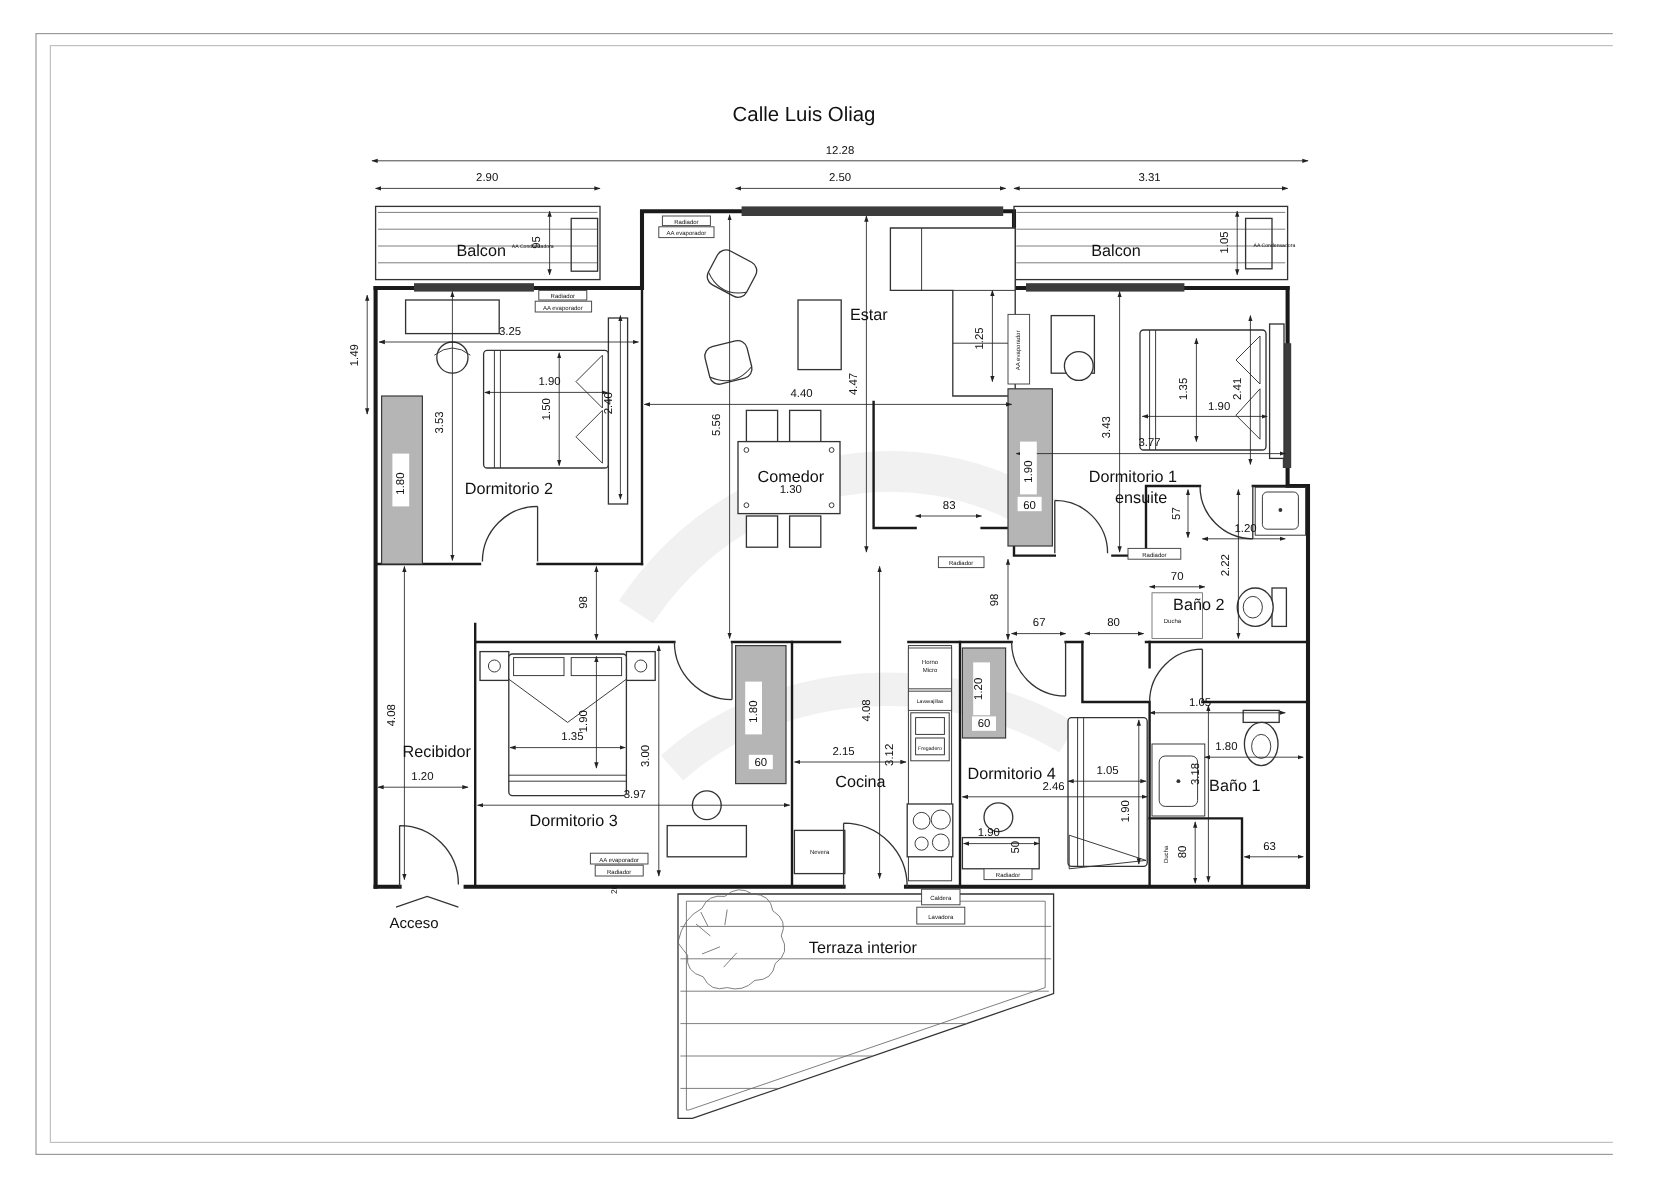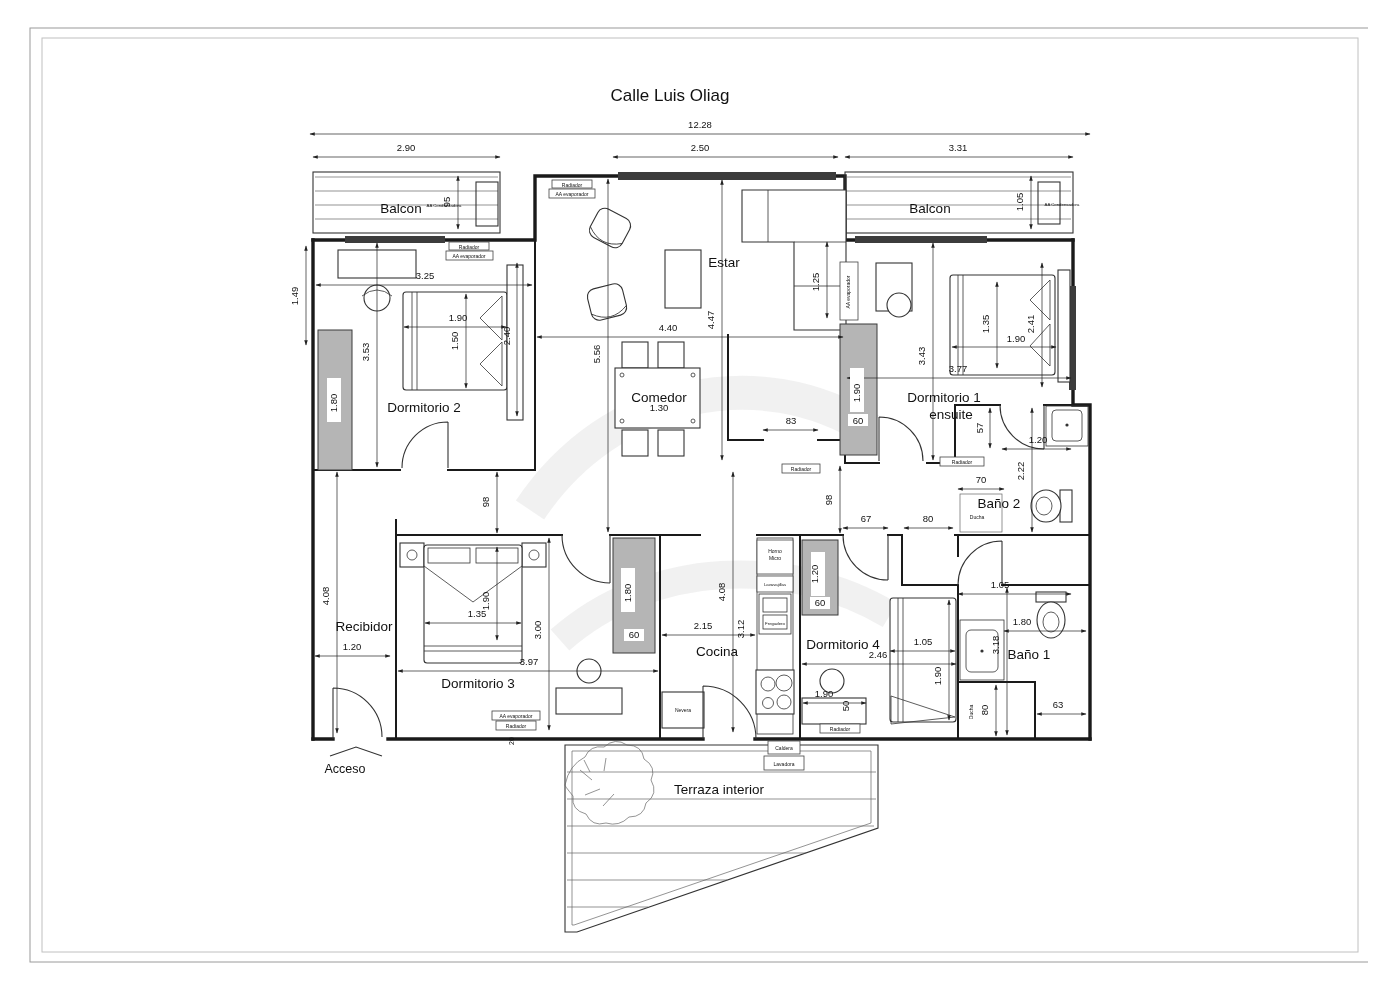--- a/index.html
+++ b/index.html
@@ -1,17 +1,17 @@
 <!DOCTYPE html>
 <html><head>
 <meta charset="utf-8">
 <style>
   html,body{margin:0;padding:0;background:#fff;}
   .canvas{position:relative;width:1344px;height:990px;background:#fff;overflow:hidden;
-          font-family:"Liberation Sans",sans-serif;padding-left:24px;}
+          font-family:"Liberation Sans",sans-serif;}
   svg{position:absolute;left:0;top:0;}
   .w4{stroke:#1a1a1a;stroke-width:3.4;fill:none;stroke-linecap:square;}
   .w2{stroke:#1a1a1a;stroke-width:2;fill:none;stroke-linecap:square;}
   .thin{stroke:#333;stroke-width:1.1;fill:none;}
   .thin2{stroke:#666;stroke-width:.7;fill:none;}
   .furn{stroke:#333;stroke-width:1.1;fill:#fff;}
   .furnl{stroke:#333;stroke-width:.8;fill:none;}
   .gray{fill:#b5b5b5;stroke:#3a3a3a;stroke-width:1;}
   .box{fill:#fff;stroke:#444;stroke-width:.8;}
   .chip{fill:#fff;stroke:none;}

